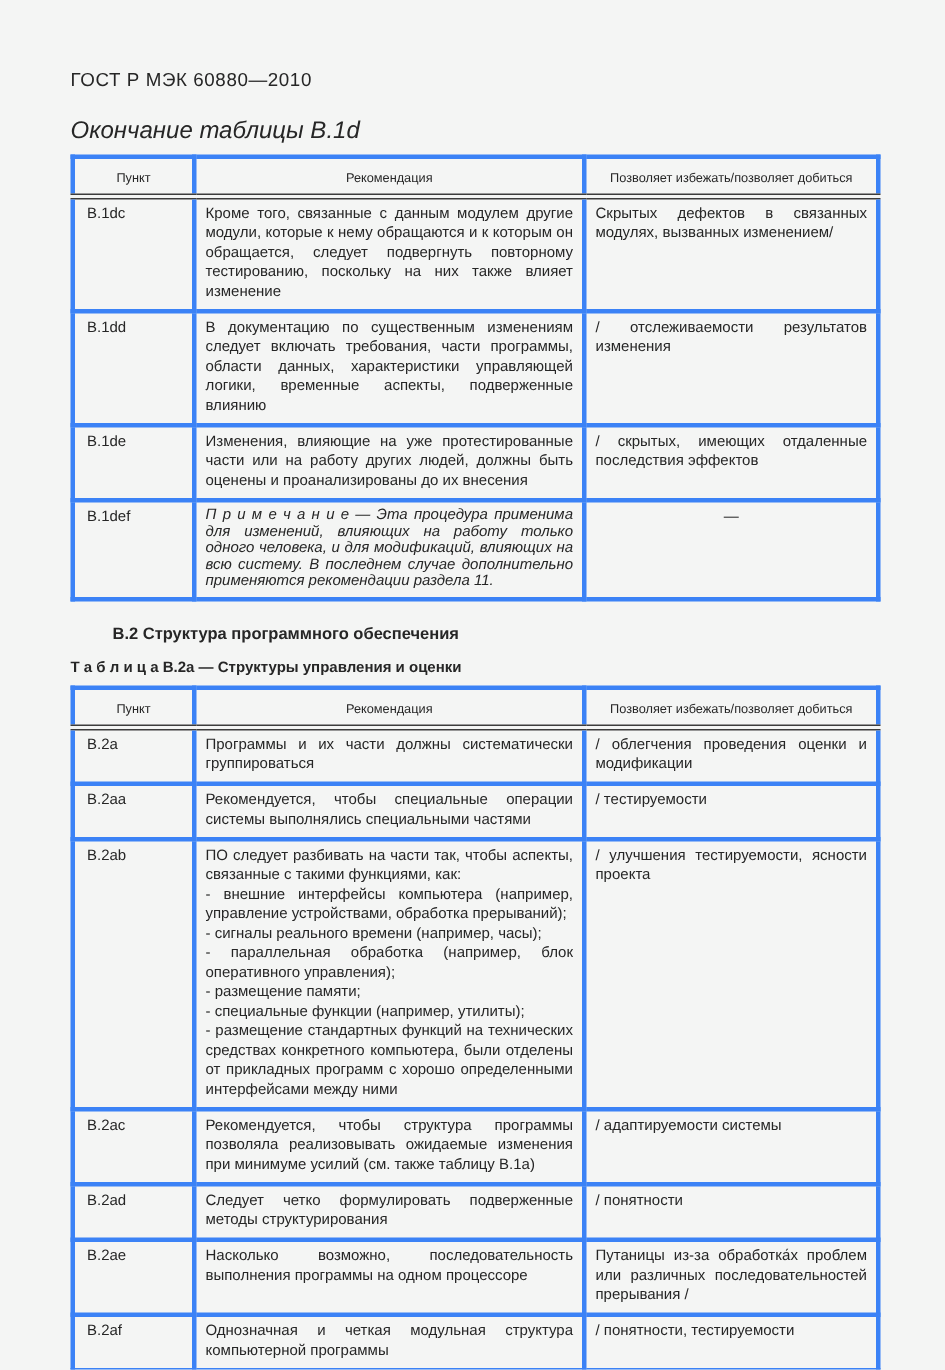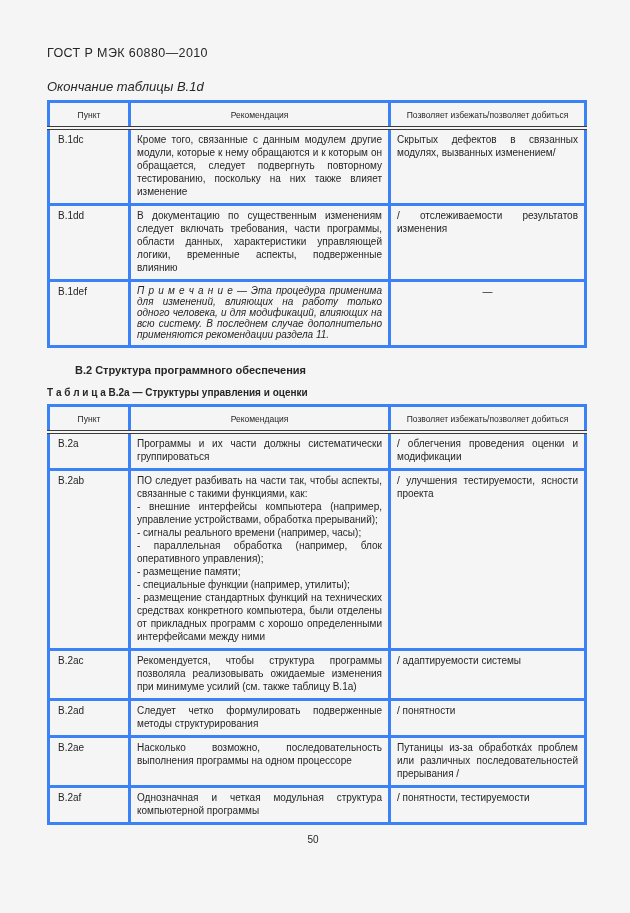--- a/index.html
+++ b/index.html
@@ -5,21 +5,21 @@
   html, body { margin: 0; padding: 0; }
   body {
     width: 630px; height: 913px;
     background: #f4f5f4;
     font-family: "Liberation Sans", sans-serif;
     color: #262626;
     overflow: hidden;
   }
   .page { padding: 46px 46px 0 47px; box-sizing: border-box; }
   .doc-title { font-weight: normal; font-size: 12.5px; letter-spacing: 0.4px; }
-  .tbl-continuation { font-style: italic; font-size: 13px; margin-top: 19px; }
+  .tbl-continuation { font-style: italic; font-size: 16px; margin-top: 19px; }
   table { border-collapse: collapse; width: 537px; margin-top: 6px; table-layout: fixed; }
   col.c-item { width: 81px; }
   col.c-rec { width: 260px; }
   col.c-benefit { width: 196px; }
   th, td { border: 3px solid #3b82f6; vertical-align: top; }
   th {
     font-size: 8.5px; font-weight: normal; text-align: center;
     padding: 7px 4px 6px;
     border-bottom: 4px double #3c3c3c;
   }
@@ -60,20 +60,25 @@
         <td class="item">B.1dc</td>
         <td class="rec">Кроме того, связанные с данным модулем другие модули, которые к нему обращаются и к которым он обращается, следует подвергнуть повторному тестированию, поскольку на них также влияет изменение</td>
         <td class="benefit">Скрытых дефектов в связанных модулях, вызванных изменением/</td>
       </tr>
       <tr>
         <td class="item">B.1dd</td>
         <td class="rec">В документацию по существенным изменениям следует включать требования, части программы, области данных, характеристики управляющей логики, временные аспекты, подверженные влиянию</td>
         <td class="benefit">/ отслеживаемости результатов изменения</td>
       </tr>
       <tr>
+        <td class="item">B.1de</td>
+        <td class="rec">Изменения, влияющие на уже протестированные части или на работу других людей, должны быть оценены и проанализированы до их внесения</td>
+        <td class="benefit">/ скрытых, имеющих отдаленные последствия эффектов</td>
+      </tr>
+      <tr>
         <td class="item">B.1def</td>
         <td class="rec note">П р и м е ч а н и е — Эта процедура применима для изменений, влияющих на работу только одного человека, и для модификаций, влияющих на всю систему. В последнем случае дополнительно применяются рекомендации раздела 11.</td>
         <td class="dash">—</td>
       </tr>
     </tbody>
   </table>
 
   <div class="section-heading">В.2 Структура программного обеспечения</div>
 
   <div class="tbl-caption">Т а б л и ц а  В.2а — Структуры управления и оценки</div>
@@ -89,20 +94,25 @@
         <th>Пункт</th>
         <th>Рекомендация</th>
         <th>Позволяет избежать/позволяет добиться</th>
       </tr>
     </thead>
     <tbody>
       <tr>
         <td class="item">B.2a</td>
         <td class="rec">Программы и их части должны систематически группироваться</td>
         <td class="benefit">/ облегчения проведения оценки и модификации</td>
+      </tr>
+      <tr>
+        <td class="item">B.2aa</td>
+        <td class="rec">Рекомендуется, чтобы специальные операции системы выполнялись специальными частями</td>
+        <td class="benefit">/ тестируемости</td>
       </tr>
       <tr>
         <td class="item">B.2ab</td>
         <td class="rec prelist">ПО следует разбивать на части так, чтобы аспекты, связанные с такими функциями, как:
 - внешние интерфейсы компьютера (например, управление устройствами, обработка прерываний);
 - сигналы реального времени (например, часы);
 - параллельная обработка (например, блок оперативного управления);
 - размещение памяти;
 - специальные функции (например, утилиты);
 - размещение стандартных функций на технических средствах конкретного компьютера, были отделены от прикладных программ с хорошо определенными интерфейсами между ними</td>

